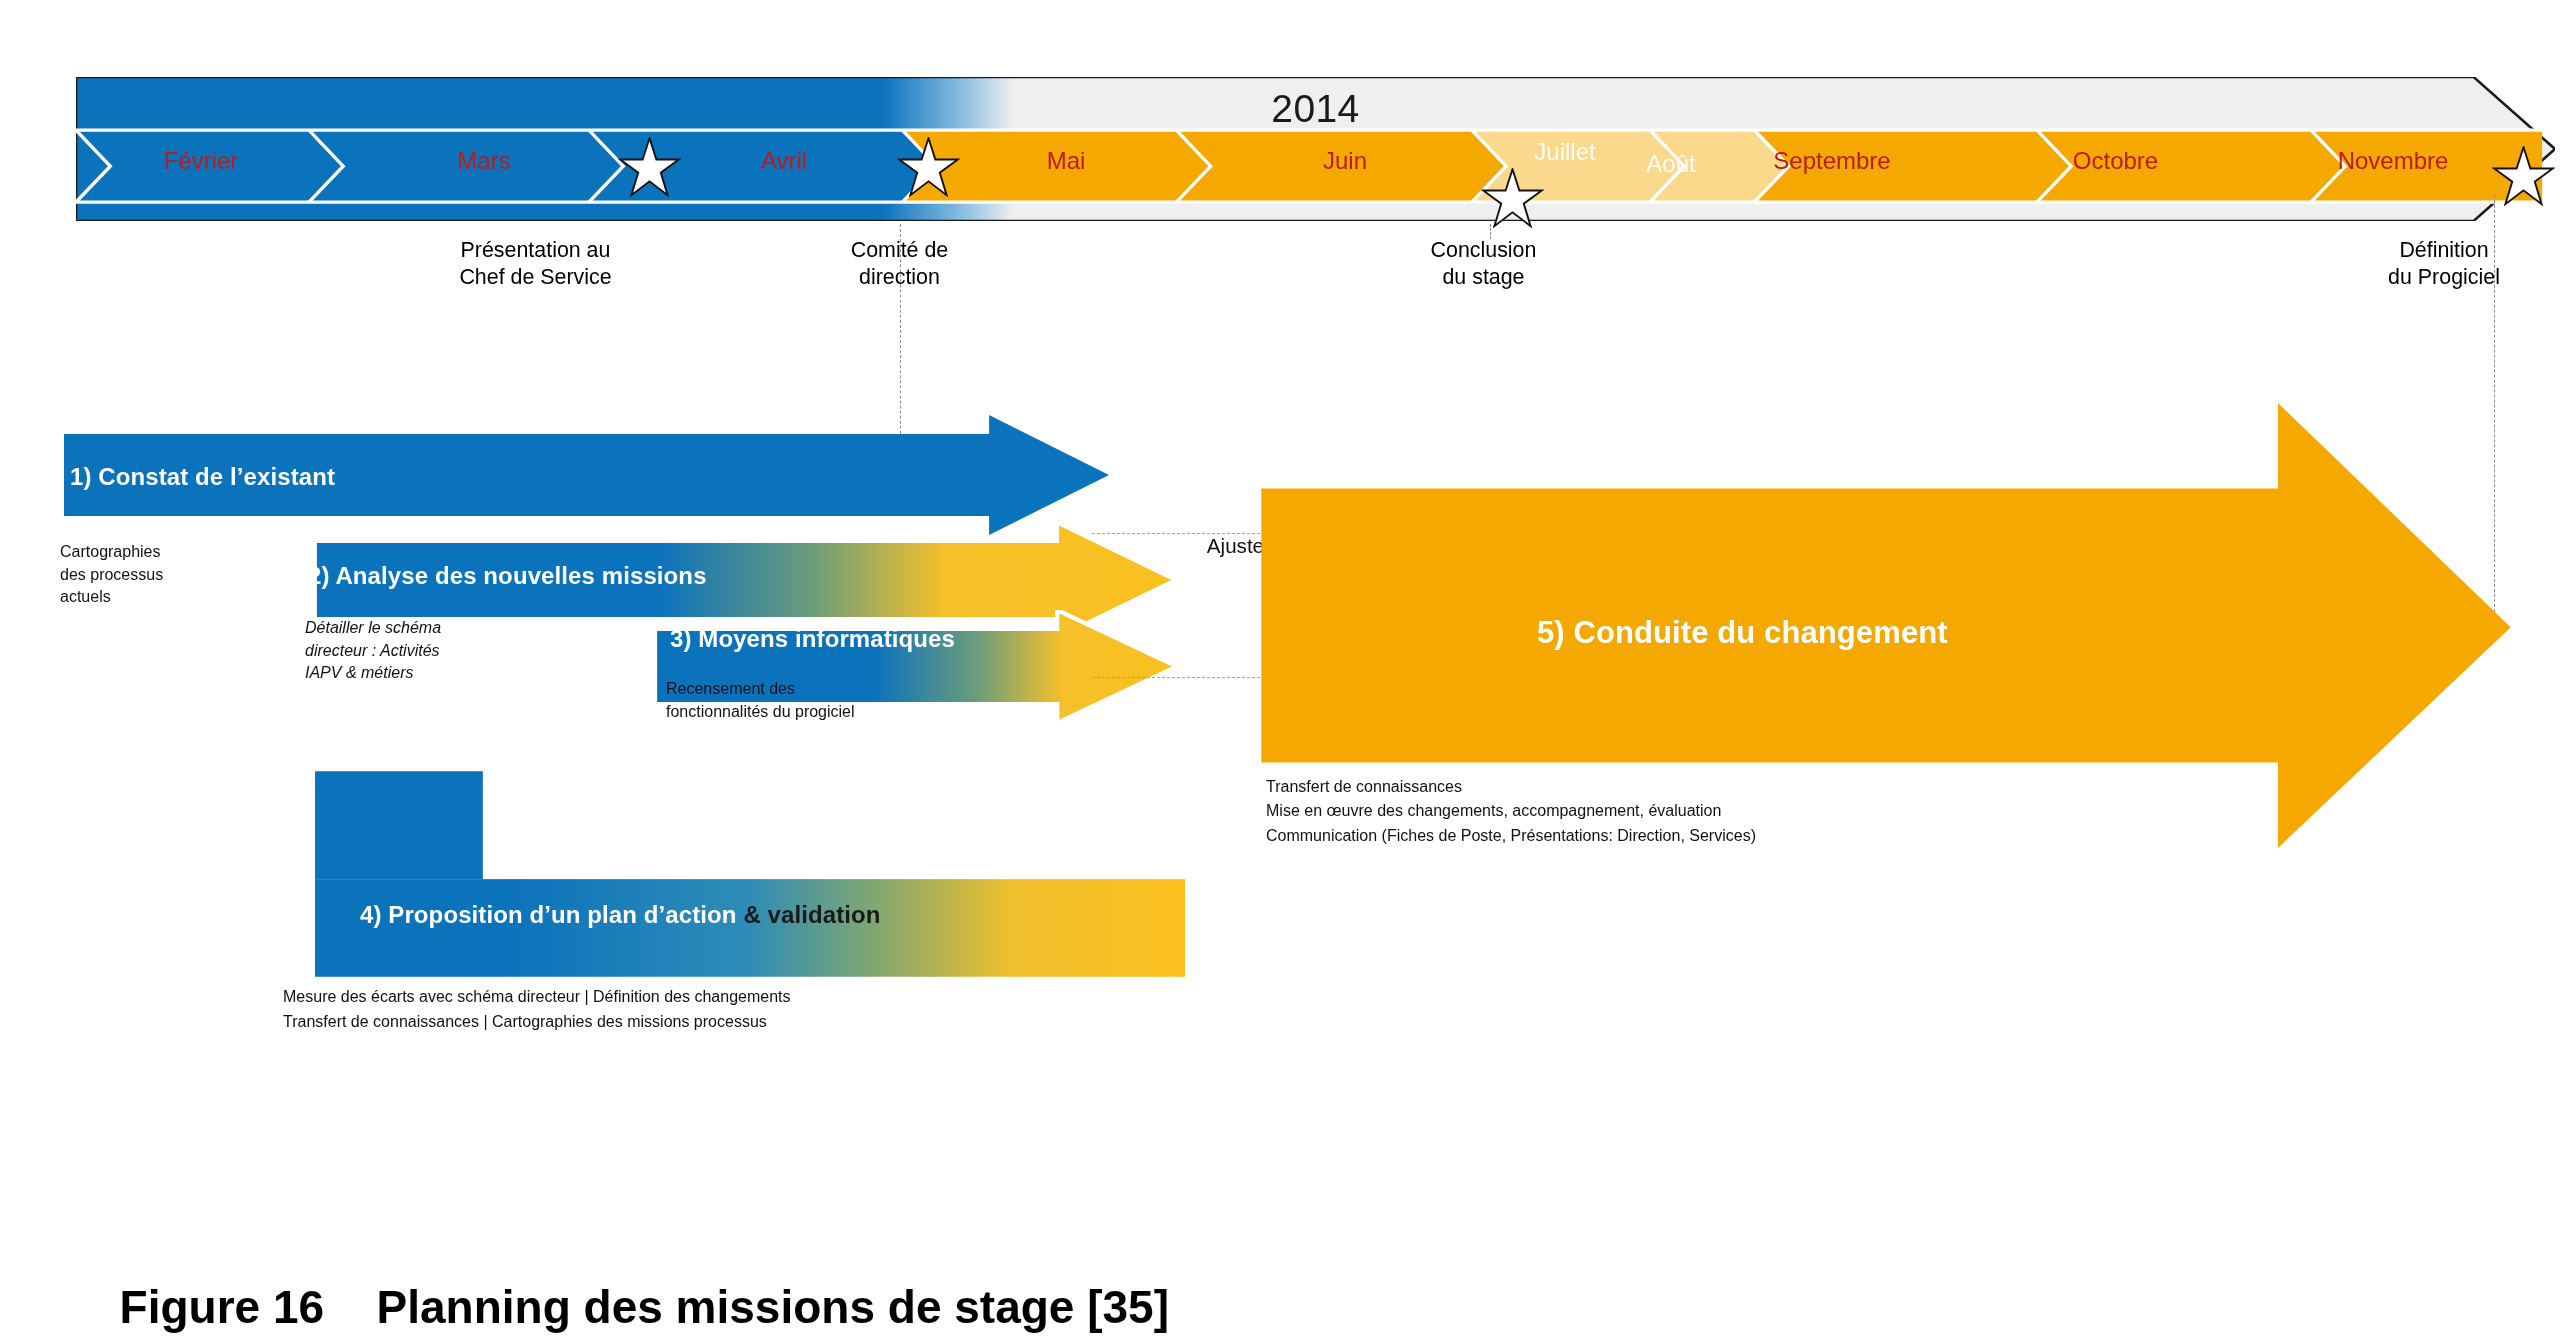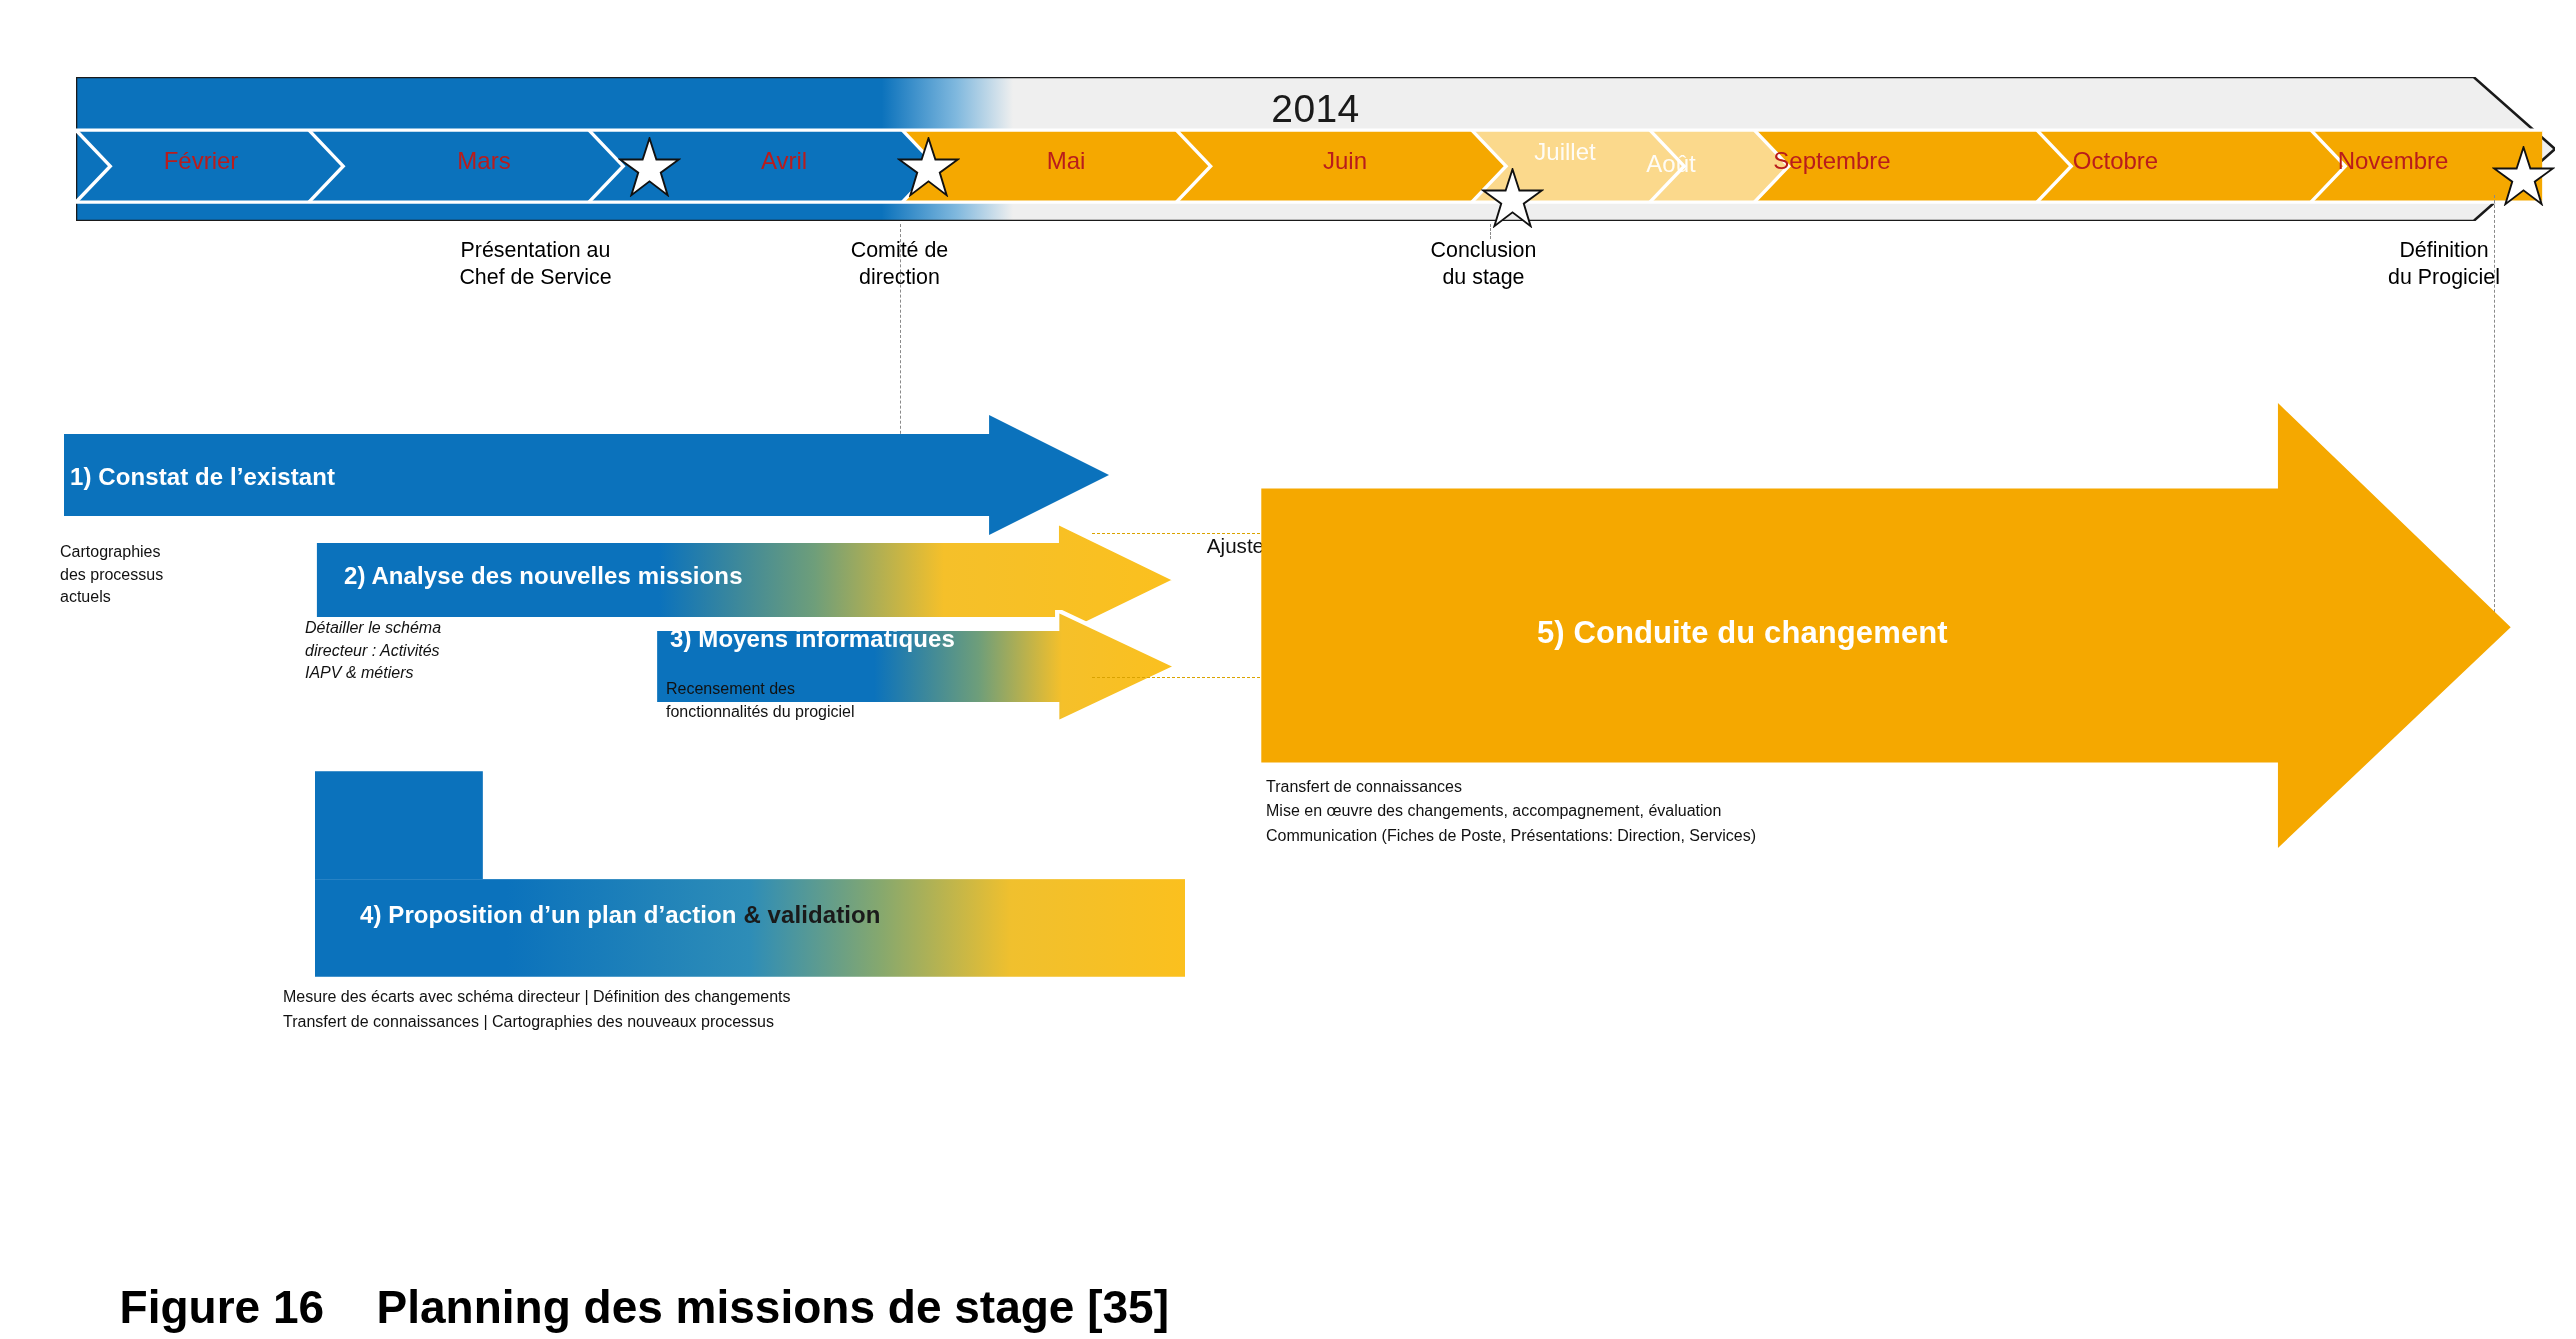--- a/index.html
+++ b/index.html
@@ -172,21 +172,21 @@
         <stop offset="0" stop-color="#0B72BC"></stop>
         <stop offset="0.40" stop-color="#0B72BC"></stop>
         <stop offset="0.58" stop-color="#6E9E7A"></stop>
         <stop offset="0.73" stop-color="#F5C02A"></stop>
         <stop offset="1" stop-color="#FBC01E"></stop>
       </linearGradient>
     </defs>
     <path d="M0,22 H870 V0 L1010,68 L870,136 V114 H0 Z" fill="url(#g2)" stroke="#ffffff" stroke-width="5"></path>
   </svg>
 </div>
-<div class="task-title" style="left:344px;top:562px;">
+<div class="task-title" style="left:308px;top:562px;">
   <span>2) Analyse des nouvelles missions</span>
 </div>
 <div class="task-desc" style="left:305px;top:617px;width:308px;font-style:italic;">Détailler le schéma
 directeur : Activités
 IAPV &amp; métiers</div>
 
 <div class="taskwrap" style="left:655px;top:610px;">
   <svg width="522" height="113" viewBox="0 0 610 132">
     <defs>
       <linearGradient id="g3" x1="0" y1="0" x2="1" y2="0">
@@ -242,18 +242,18 @@
 
     <rect x="0" y="0" width="196" height="126" fill="#0B72BC"></rect>
 
     <rect x="0" y="126" width="1016" height="114" fill="url(#g4)"></rect>
   </svg>
 </div>
 <div class="task-title" style="left:360px;top:901px;">
   <span>4) Proposition d’un plan d’action </span><span class="dark">&amp; validation</span>
 </div>
 <div class="task-desc" style="left:283px;top:985px;width:1070px;line-height:1.55;">Mesure des écarts avec schéma directeur  |  Définition des changements
-Transfert de connaissances  |  Cartographies  des nouveaux processus</div>
+Transfert de connaissances  |  Cartographies  des missions processus</div>
 
 <div id="figure-caption">
   <span class="num">Figure 16</span><span>Planning des missions de stage [35]</span>
 </div>
 
 
 </body></html>

